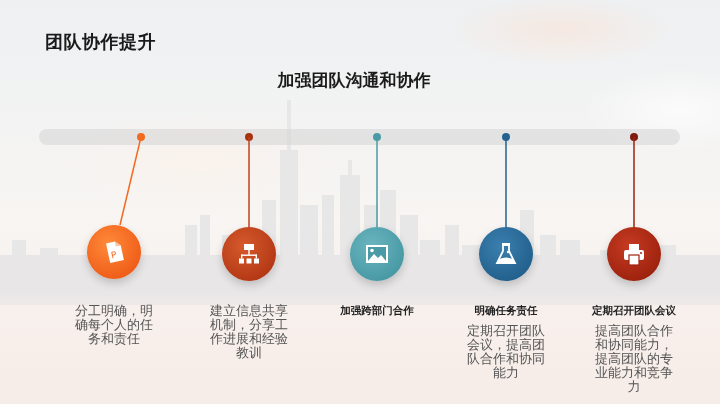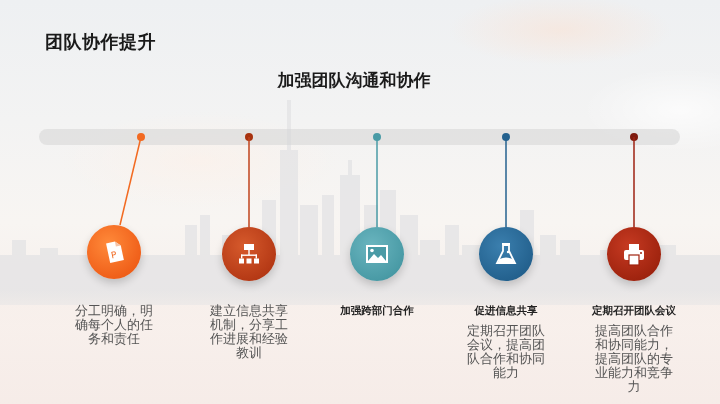--- a/index.html
+++ b/index.html
@@ -154,19 +154,19 @@
 <div class="card" style="left:54px;">
   <p class="card-desc" style="padding:0 18px;">分工明确，明确每个人的任务和责任</p>
 </div>
 <div class="card" style="left:189px;">
   <p class="card-desc" style="padding:0 16px;">建立信息共享机制，分享工作进展和经验教训</p>
 </div>
 <div class="card" style="left:317px;">
   <p class="card-title">加强跨部门合作</p>
 </div>
 <div class="card" style="left:446px;">
-  <p class="card-title">促进信息共享</p>
+  <p class="card-title">明确任务责任</p>
   <p class="card-desc" style="padding:0 16px;">定期召开团队会议，提高团队合作和协同能力</p>
 </div>
 <div class="card" style="left:574px;">
   <p class="card-title">定期召开团队会议</p>
   <p class="card-desc" style="padding:0 16px;">提高团队合作和协同能力，提高团队的专业能力和竞争力</p>
 </div>
 
 </body></html>

